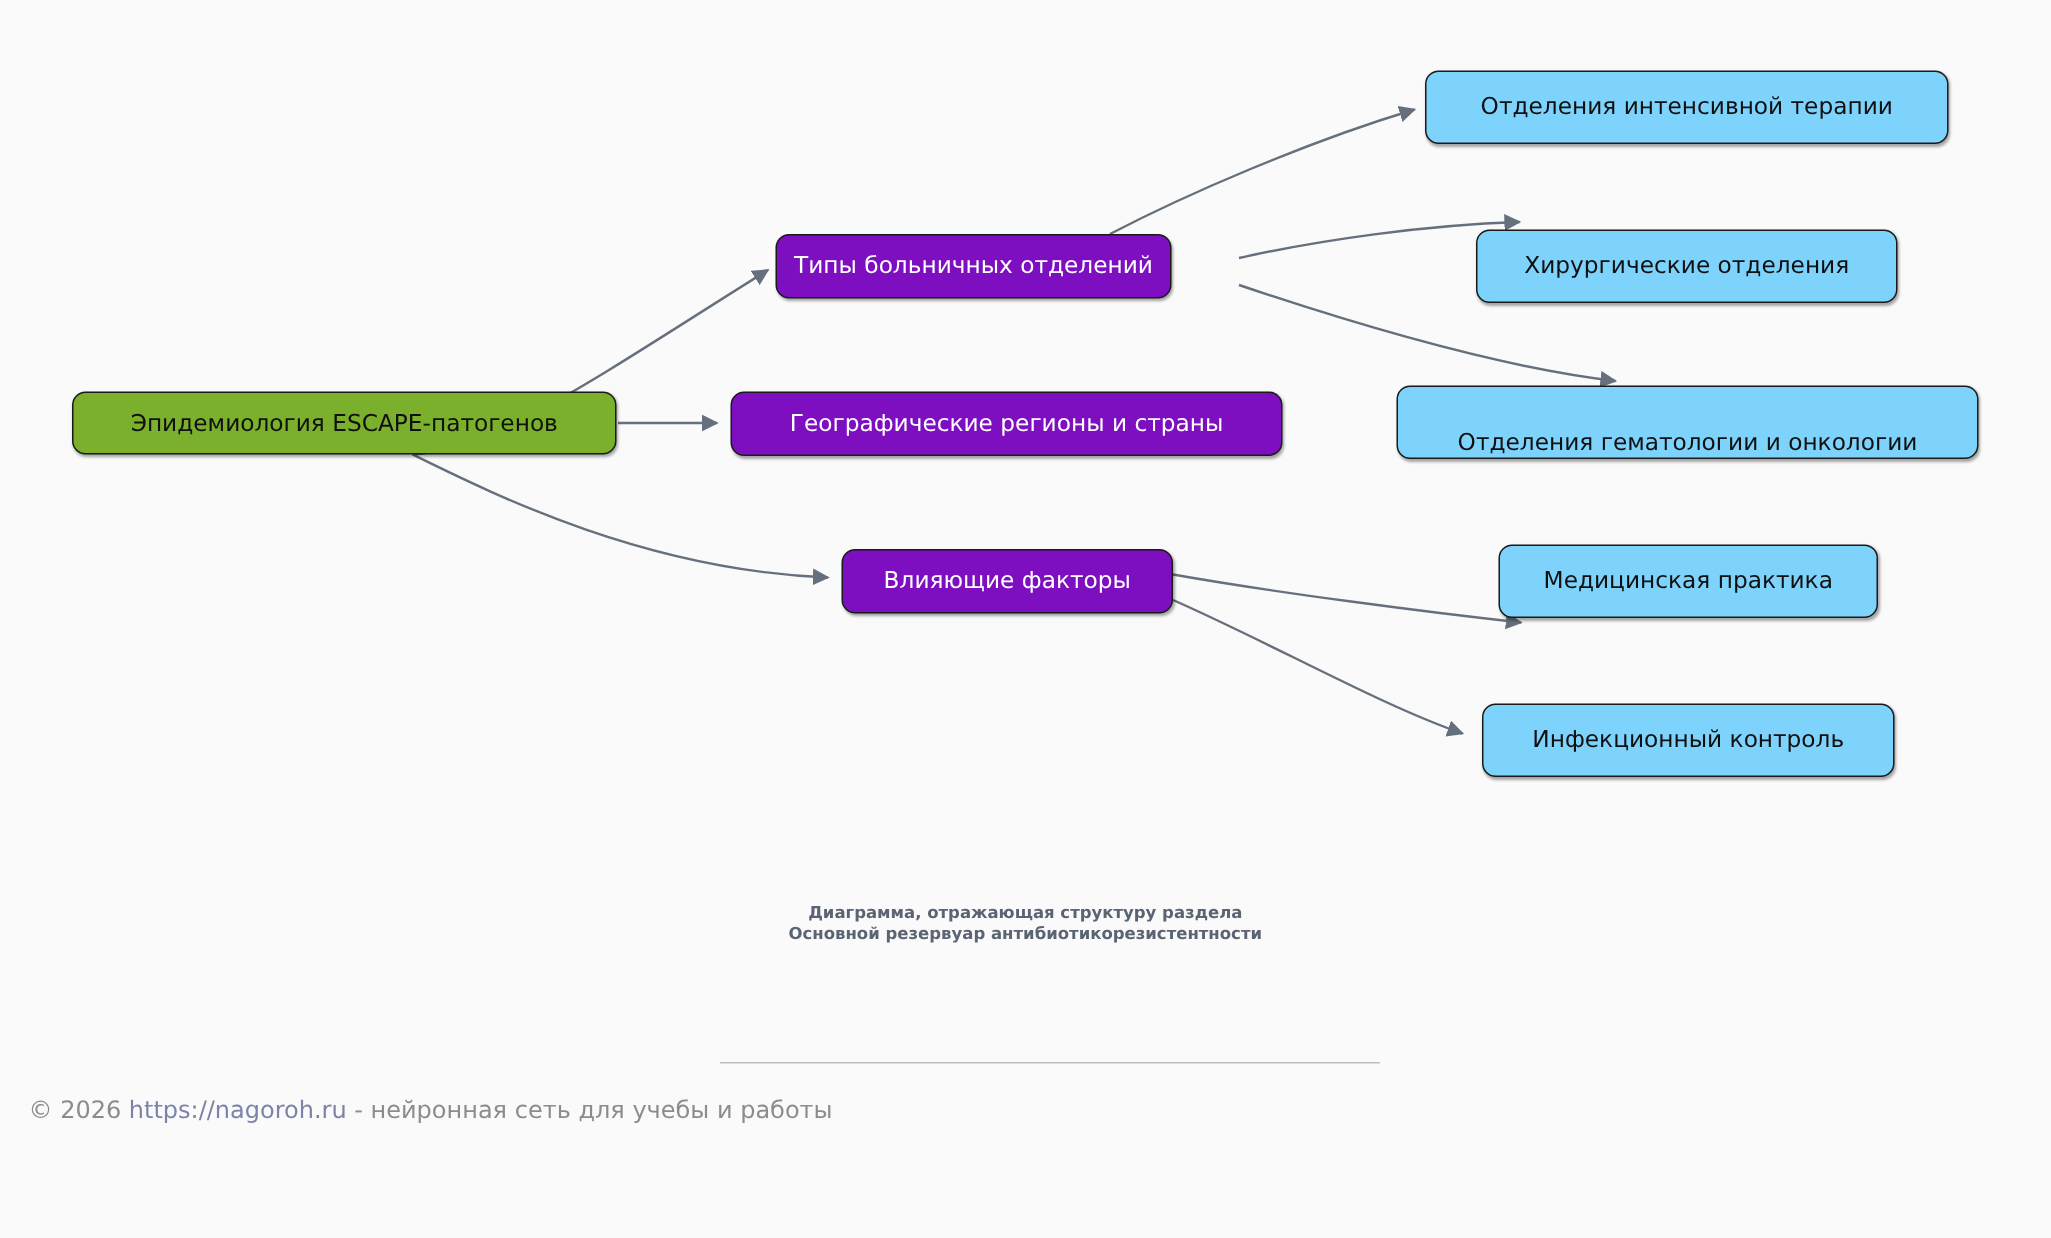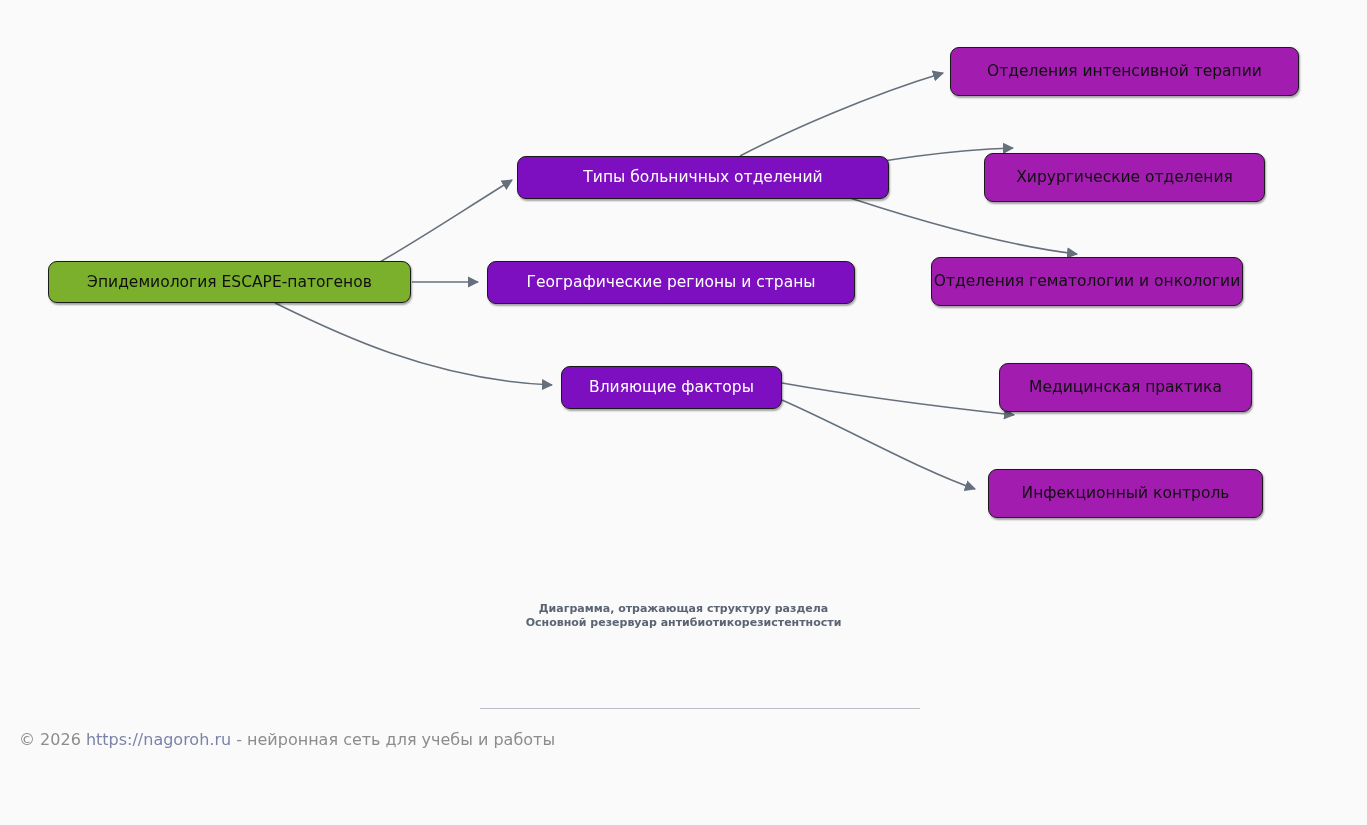--- a/index.html
+++ b/index.html
@@ -46,21 +46,21 @@
   .node.root {
     background: #7ab02c;
     color: #101010;
     text-align: right;
   }
   .node.cat {
     background: #7d0fc0;
     color: #ffffff;
   }
   .node.leaf {
-    background: #a21caf;
+    background: #7dd3fc;
     color: #101010;
   }
   .caption {
     position: absolute;
     left: 0;
     width: 1367px;
     text-align: center;
     color: #5a6472;
     font-weight: bold;
     font-size: 11px;
@@ -105,36 +105,36 @@
         <path d="M 826,190 C 900,215 1000,245 1077,254" marker-end="url(#arrow)"></path>
         <path d="M 782,383 C 850,395 950,408 1014,415" marker-end="url(#arrow)"></path>
         <path d="M 782,400 C 850,430 920,470 975,489" marker-end="url(#arrow)"></path>
       </g>
   </svg>
 
   <div id="node-layer">
       <div class="node root" style="left: 48px; top: 261px; width: 363px; height: 42px;">
         <span>Эпидемиология ESCAPE-патогенов</span>
       </div>
-      <div class="node cat" style="left: 517px; top: 156px; width: 372px; height: 43px;">
+      <div class="node cat" style="left: 517px; top: 156px; width: 264px; height: 43px;">
         <span>Типы больничных отделений</span>
       </div>
       <div class="node cat" style="left: 487px; top: 261px; width: 368px; height: 43px;">
         <span>Географические регионы и страны</span>
       </div>
       <div class="node cat" style="left: 561px; top: 366px; width: 221px; height: 43px;">
         <span>Влияющие факторы</span>
       </div>
       <div class="node leaf" style="left: 950px; top: 47px; width: 349px; height: 49px;">
         <span>Отделения интенсивной терапии</span>
       </div>
       <div class="node leaf" style="left: 984px; top: 153px; width: 281px; height: 49px;">
         <span>Хирургические отделения</span>
       </div>
-      <div class="node leaf" style="left: 931px; top: 257px; width: 312px; height: 49px;">
+      <div class="node leaf" style="left: 931px; top: 257px; width: 388px; height: 49px; align-items: flex-end;">
         <span>Отделения гематологии и онкологии</span>
       </div>
       <div class="node leaf" style="left: 999px; top: 363px; width: 253px; height: 49px;">
         <span>Медицинская практика</span>
       </div>
       <div class="node leaf" style="left: 988px; top: 469px; width: 275px; height: 49px;">
         <span>Инфекционный контроль</span>
       </div>
     </div>
 

